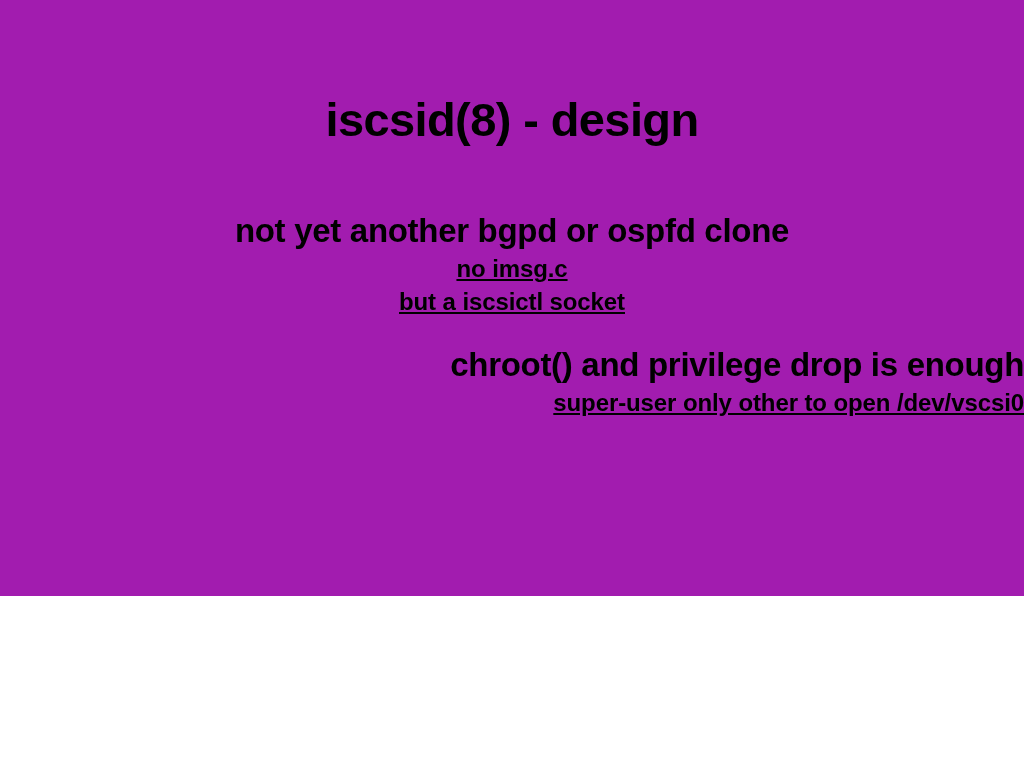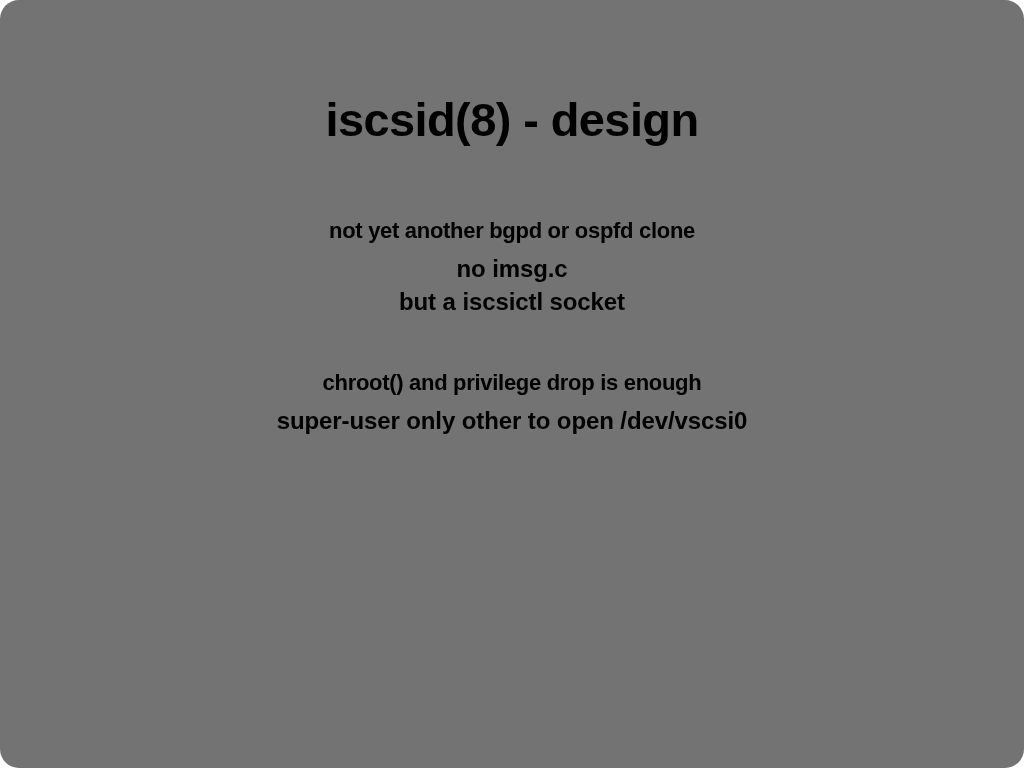--- a/index.html
+++ b/index.html
@@ -12,24 +12,23 @@
     height: 768px;
     background: #ffffff;
     font-family: "Liberation Sans", "DejaVu Sans", sans-serif;
     color: #000000;
     overflow: hidden;
   }
 
   .slide {
     position: relative;
     width: 1024px;
-    height: 768px;
-    background: #737373;
+    height: 596px;
+    background: #a21caf;
     box-sizing: border-box;
-    border-radius: 19px;
   }
 
   .slide-title {
     position: absolute;
     top: 92px;
     left: 0;
     width: 1024px;
     text-align: center;
     font-size: 47px;
     line-height: 56px;
@@ -46,39 +45,41 @@
     width: 1024px;
     text-align: center;
   }
 
   .block {
     width: 1024px;
     text-align: center;
   }
 
   .block + .block {
-    margin-top: 44px;
+    margin-top: 26px;
+    text-align: right;
   }
 
   .block-heading {
-    font-size: 22px;
+    font-size: 33px;
     line-height: 42px;
     font-weight: 700;
     letter-spacing: -0.3px;
     color: #000000;
     white-space: nowrap;
   }
 
   .block-line {
     font-size: 24px;
     line-height: 33px;
     font-weight: 700;
     letter-spacing: -0.1px;
     color: #000000;
     white-space: nowrap;
+    text-decoration: underline;
   }
 </style>
 </head>
 <body>
 
 <div class="slide">
 
   <div class="slide-title">iscsid(8) - design</div>
 
   <div class="slide-body">

